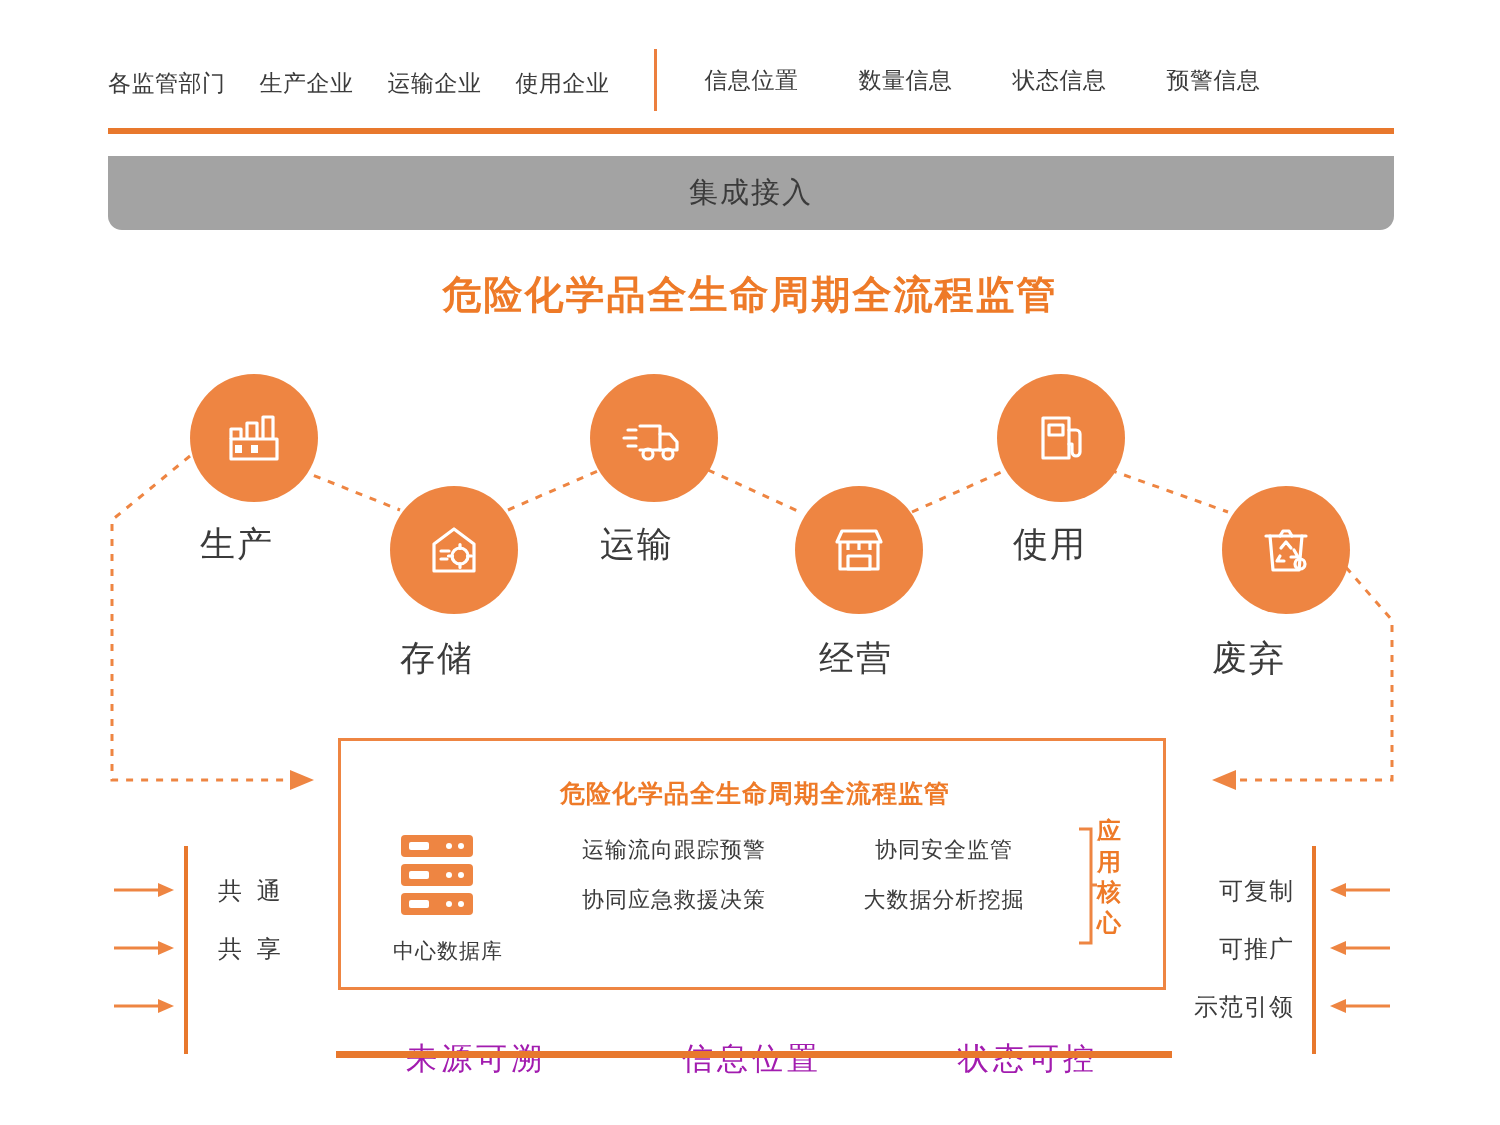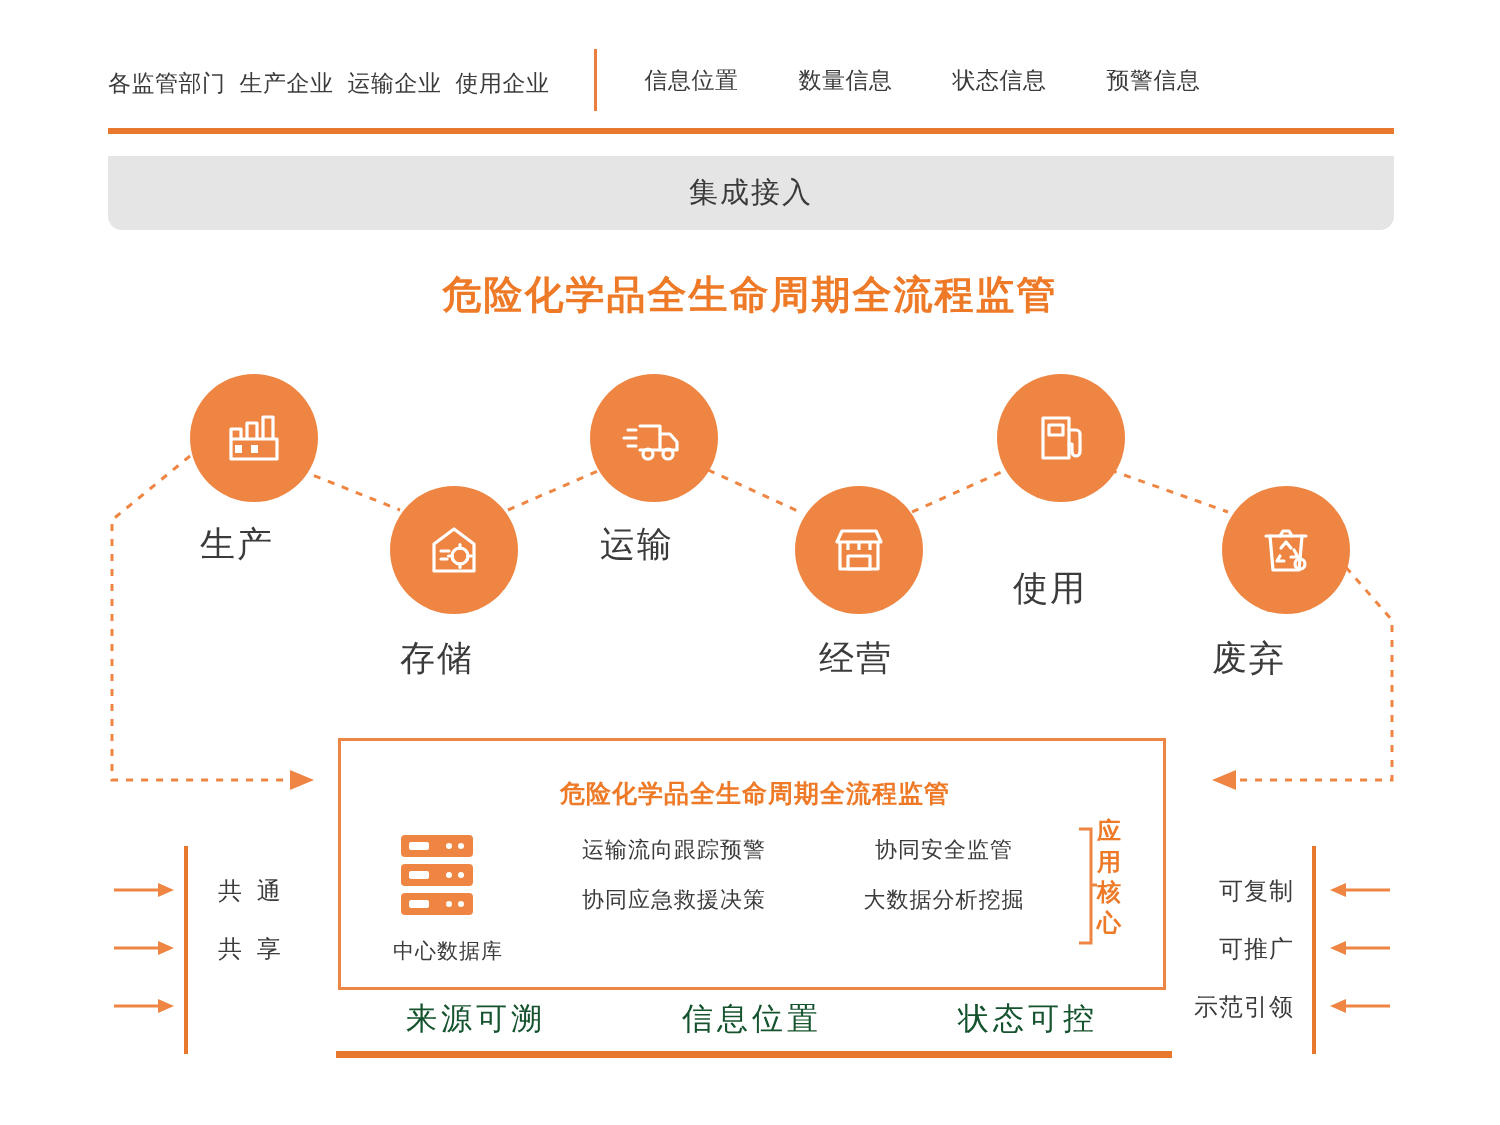--- a/index.html
+++ b/index.html
@@ -17,21 +17,21 @@
     position: absolute;
     left: 108px; top: 50px;
     width: 1286px; height: 60px;
     display: flex;
     align-items: center;
   }
   .top-group {
     display: flex;
     align-items: center;
   }
-  .top-group.left { gap: 14px; margin-top: 7px; }
+  .top-group.left { gap: 34px; margin-top: 7px; }
   .top-group.right { gap: 60px; }
   .top-item {
     font-size: 23px;
     color: #3b3b3b;
     white-space: nowrap;
     letter-spacing: 0.5px;
   }
   .top-divider {
     width: 3px;
     height: 62px;
@@ -43,21 +43,21 @@
     position: absolute;
     left: 108px; top: 128px;
     width: 1286px; height: 6px;
     background: #e8782d;
   }
   
   .banner {
     position: absolute;
     left: 108px; top: 156px;
     width: 1286px; height: 74px;
-    background: #e5e5e5;
+    background: #a3a3a3;
     border-radius: 0 0 14px 14px;
     display: flex;
     align-items: center;
     justify-content: center;
   }
   .banner-label {
     font-size: 29px;
     color: #3b3b3b;
     letter-spacing: 2px;
   }
@@ -89,21 +89,21 @@
     color: #3b3b3b;
     letter-spacing: 2px;
     white-space: nowrap;
   }
   
   #stage-0 { left: 190px; top: 374px; }
   #label-0 { left: 200px; top: 521px; }
   #stage-2 { left: 590px; top: 374px; }
   #label-2 { left: 600px; top: 521px; }
   #stage-4 { left: 997px; top: 374px; }
-  #label-4 { left: 1013px; top: 521px; margin-top: 44px; }
+  #label-4 { left: 1013px; top: 521px; }
   
   #stage-1 { left: 390px; top: 486px; }
   #label-1 { left: 400px; top: 635px; }
   #stage-3 { left: 795px; top: 486px; }
   #label-3 { left: 803px; top: 635px; margin-left: 16px; }
   #stage-5 { left: 1222px; top: 486px; }
   #label-5 { left: 1212px; top: 635px; }
 
   .connectors {
     position: absolute;
@@ -175,23 +175,24 @@
   .outcomes {
     position: absolute;
     left: 338px; top: 998px;
     width: 828px;
     display: flex;
     justify-content: space-around;
     align-items: center;
   }
   .outcome {
     font-size: 31px;
-    color: #14532d;
+    color: #a21caf;
     letter-spacing: 4px;
     white-space: nowrap;
+    margin-top: 40px;
   }
   .bottom-rule {
     position: absolute;
     left: 336px; top: 1051px;
     width: 836px; height: 7px;
     background: #e8782d;
   }
   
   .side-bar-v {
     position: absolute;

